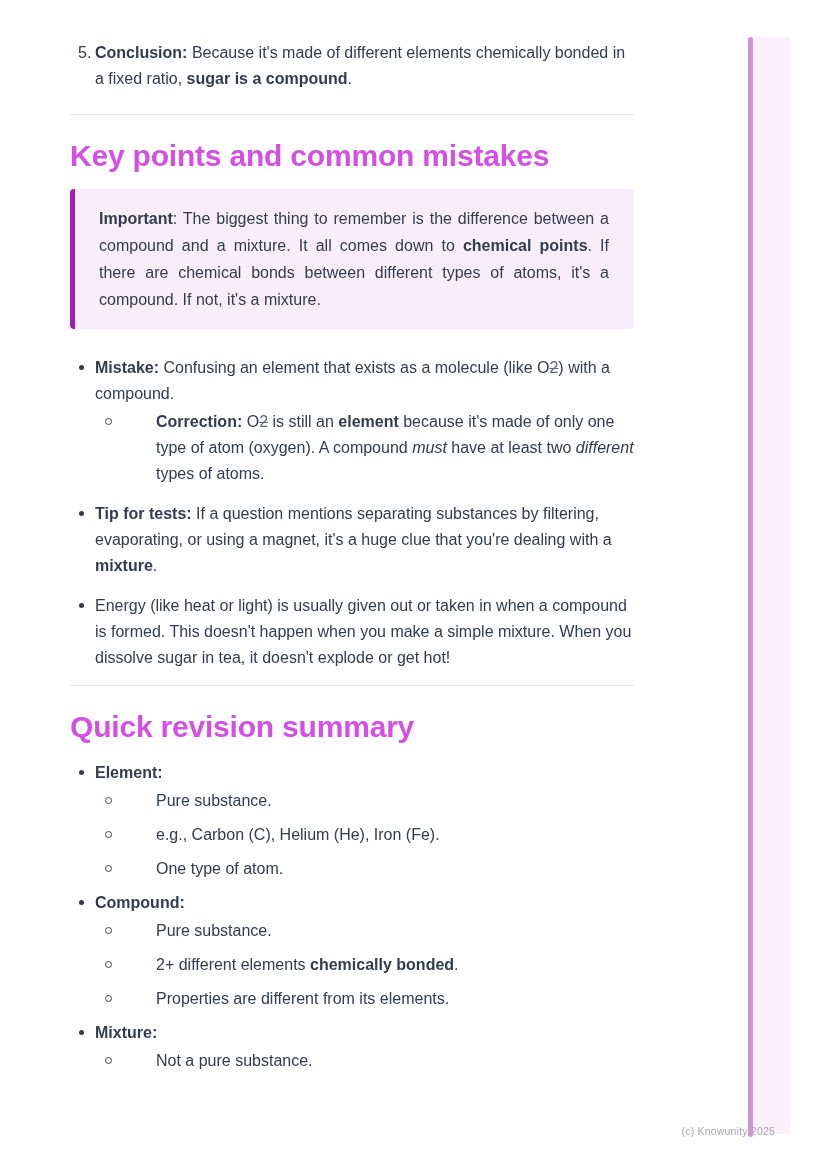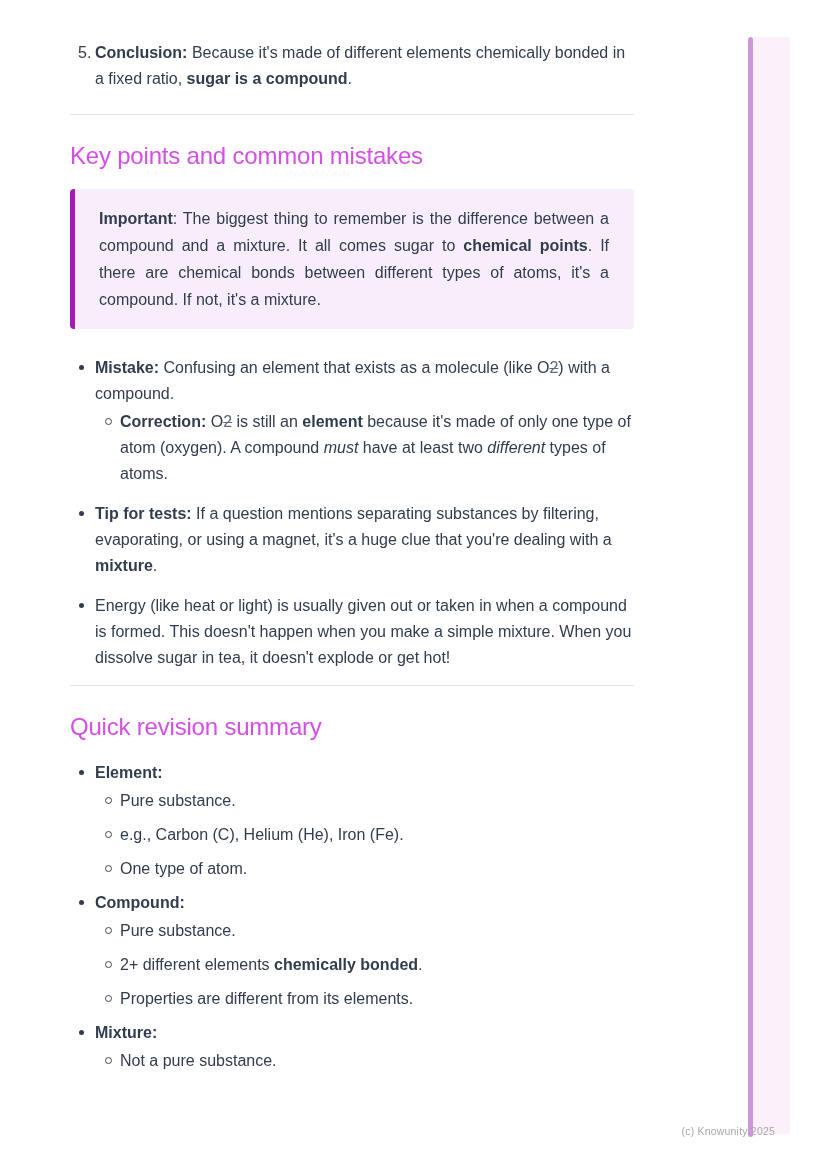--- a/index.html
+++ b/index.html
@@ -25,21 +25,21 @@
   
   .content {
     position: absolute; left: 70px; top: 40px; width: 564px;
     font-size: 16px; line-height: 26px;
   }
   .divider {
     border: none; height: 1px; background: #e4e4e7;
     margin: 0 0 26px 0;
   }
   .h2 {
-    font-size: 24px; font-weight: 400; letter-spacing: -0.2px;
+    font-size: 30px; font-weight: 700; letter-spacing: -0.2px;
     color: #d44fe4; line-height: 30px; margin: 0 0 18px 0;
   }
   
   .num-item { display: flex; margin-bottom: 22px; }
   .num-item .num { flex: 0 0 25px; padding-left: 8px; }
   .num-item .txt { flex: 1; }
   
   .callout {
     background: #f8eefb;
     border-left: 5px solid #a31db4;
@@ -58,21 +58,21 @@
   .dot {
     width: 5px; height: 5px; border-radius: 50%;
     background: #313c4e; margin: 10px 0 0 9px;
   }
   .ring {
     width: 7px; height: 7px; border-radius: 50%;
     border: 1.5px solid #3c4758; margin: 9px 0 0 0;
   }
   .li-row .txt { flex: 1; }
   .sublist { list-style: none; margin-top: 2px; }
-  .sub-li { display: flex; padding-left: 35px; margin: 0 0 8px 0; }
+  .sub-li { display: flex; padding-left: 35px; margin: 0 0 8px 0; gap: 36px; }
   .sub-li .marker { flex: 0 0 15px; display: flex; }
   .sub-li .txt { flex: 1; }
   .rev-li { margin-bottom: 6px; }
   
   .seg-b { font-weight: 700; }
   .seg-i { font-style: italic; }
   .seg-s { text-decoration: line-through; color: #5f6b7d; }
   
   .watermark {
     position: absolute; right: 53px; top: 1125px;
@@ -91,21 +91,21 @@
   <div class="num-item">
     <span class="num">5.</span>
     <span class="txt"><span class="seg-b">Conclusion:</span><span> Because it's made of different elements chemically bonded in a fixed ratio, </span><span class="seg-b">sugar is a compound</span><span>.</span></span>
   </div>
 
   <hr class="divider">
 
   <h2 class="h2">Key points and common mistakes</h2>
 
   <div class="callout">
-    <p class="txt"><span class="seg-b">Important</span><span>: The biggest thing to remember is the difference between a compound and a mixture. It all comes sugar to </span><span class="seg-b">chemical points</span><span>. If there are chemical bonds between different types of atoms, it's a compound. If not, it's a mixture.</span></p>
+    <p class="txt"><span class="seg-b">Important</span><span>: The biggest thing to remember is the difference between a compound and a mixture. It all comes down to </span><span class="seg-b">chemical points</span><span>. If there are chemical bonds between different types of atoms, it's a compound. If not, it's a mixture.</span></p>
   </div>
 
   <ul class="blist">
     <li class="bli">
       <div class="li-row">
         <span class="marker">
             <span class="dot"></span>
           </span>
         <span class="txt"><span class="seg-b">Mistake:</span><span> Confusing an element that exists as a molecule (like O</span><span class="seg-s">2</span><span>) with a compound.</span></span>
       </div>

